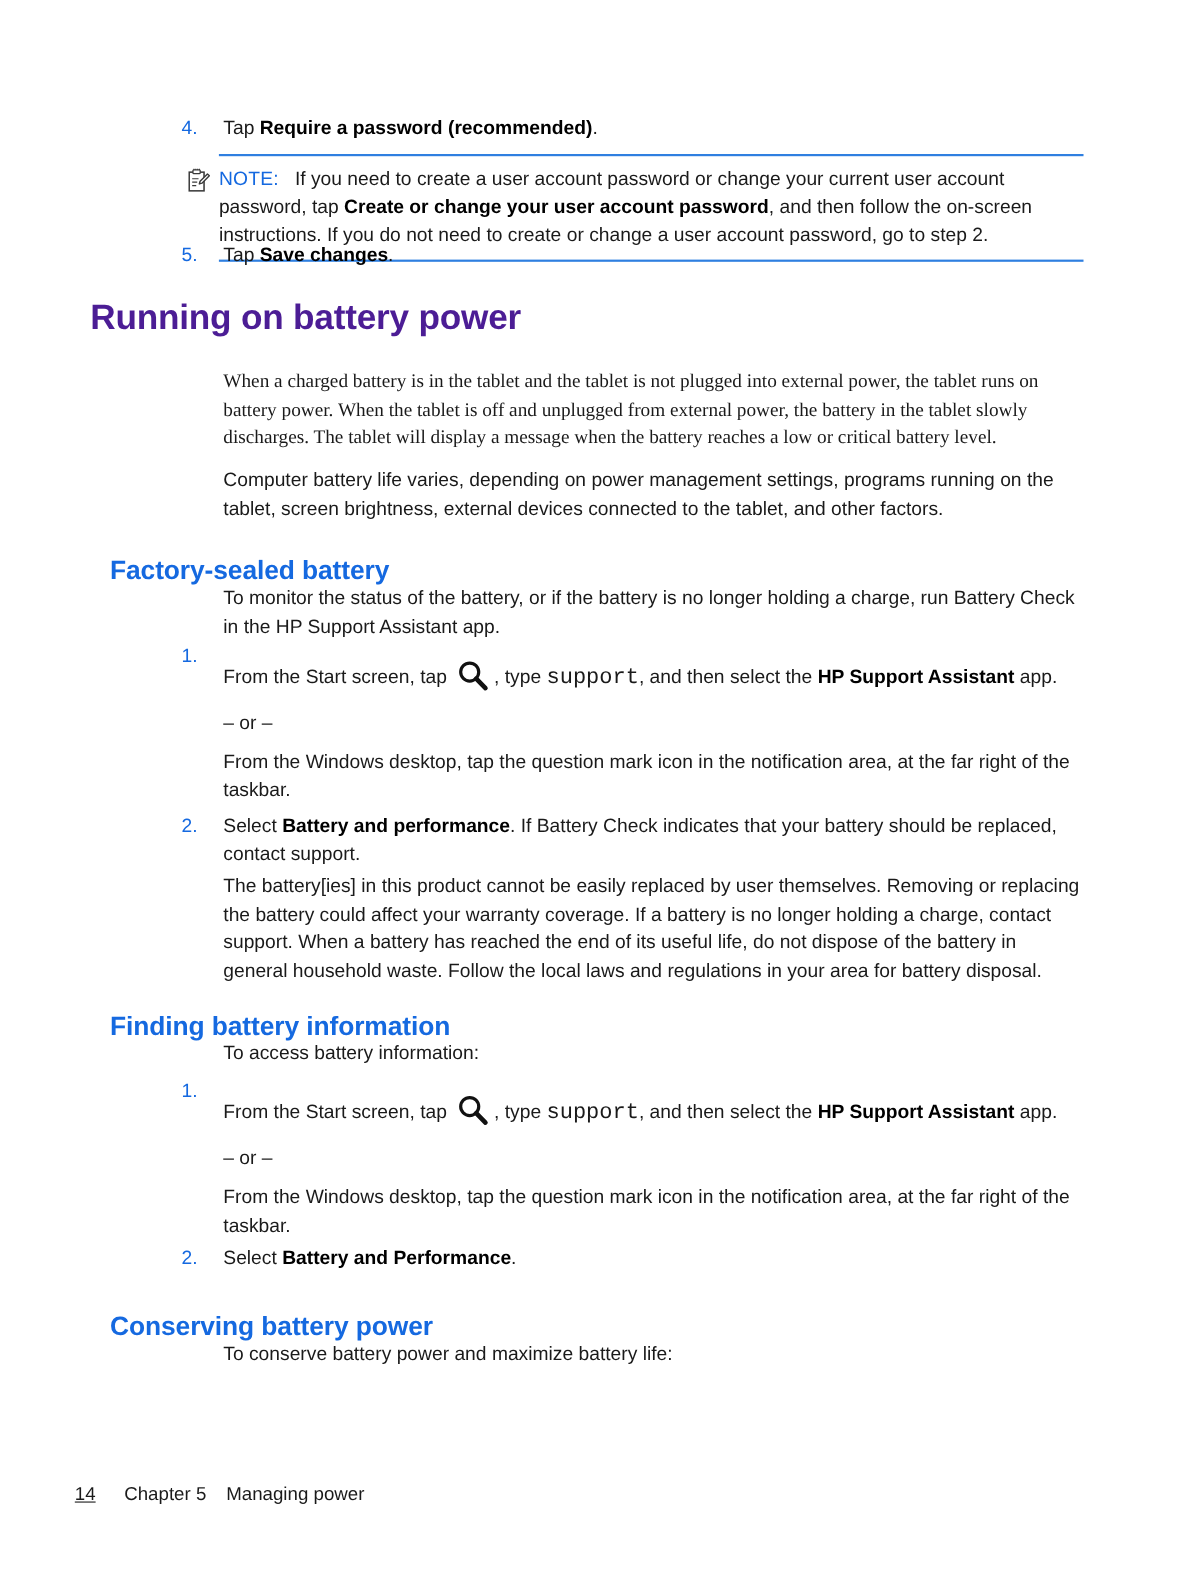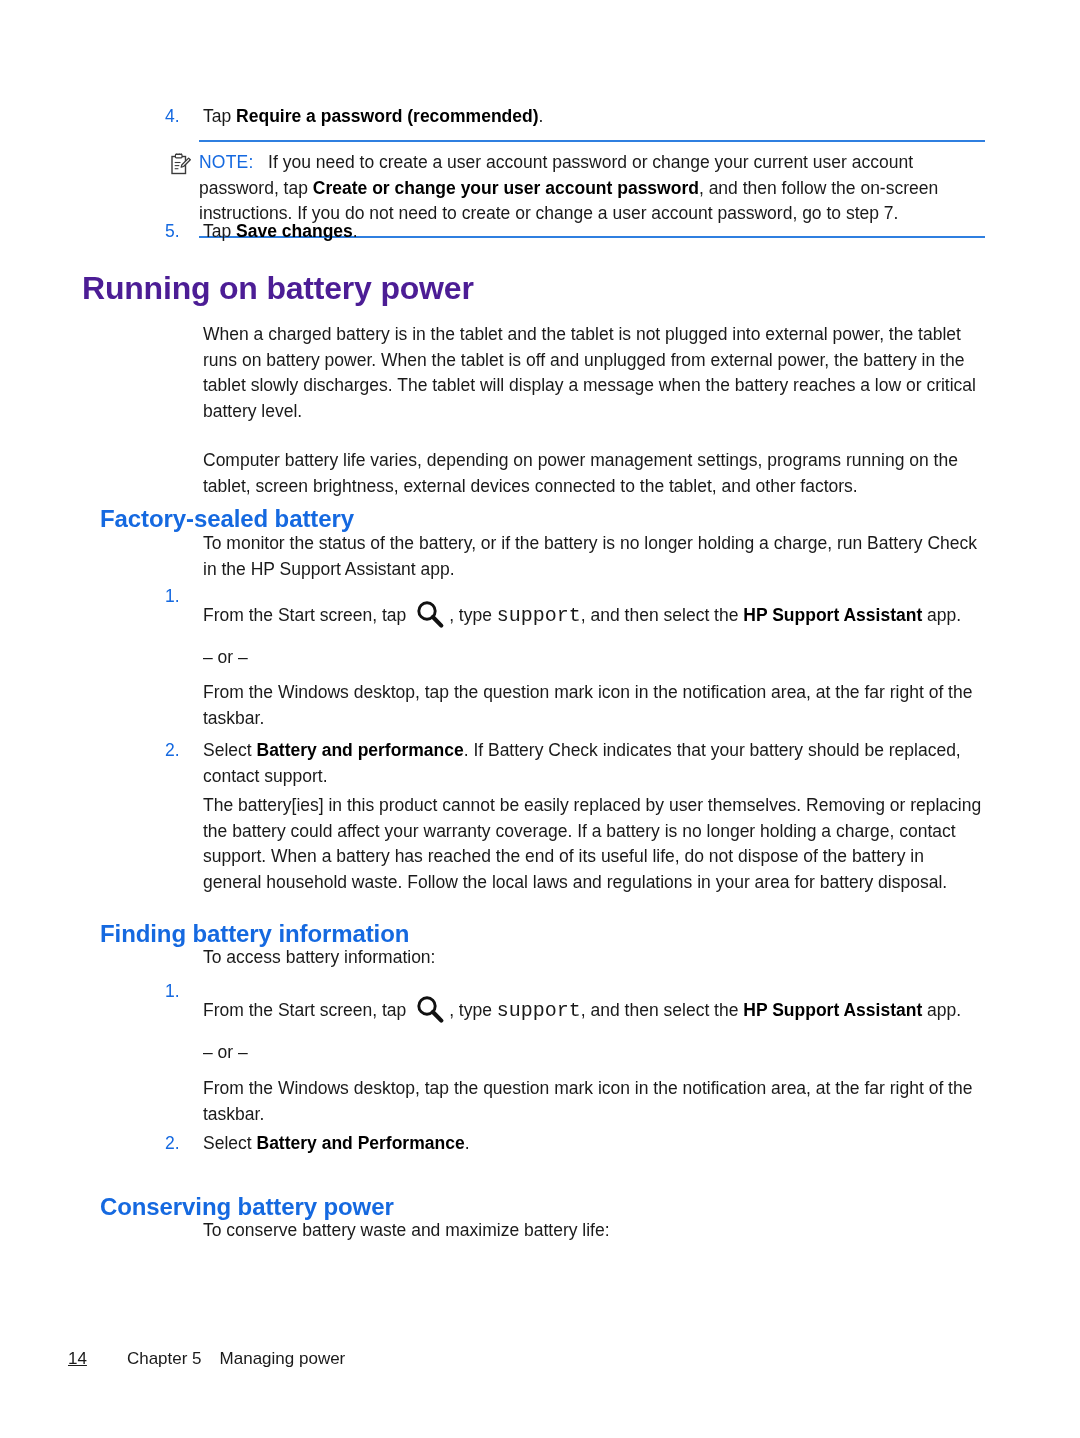--- a/index.html
+++ b/index.html
@@ -140,21 +140,21 @@
   
   .footer {
     position: absolute;
     left: 68px;
     top: 1348px;
     font-size: 17px;
     line-height: 22px;
     color: #1a1a1a;
     white-space: pre;
   }
-  .footer .pg { margin-right: 40px; text-decoration: underline; }
+  .footer .pg { margin-right: 26px; text-decoration: underline; }
   .footer .ch { margin-right: 18px; }
 </style>
 </head>
 <body>
 
 <div class="page">
 
   <div class="li-row" style="top:104px;">
     <span class="li-num">4.</span>
     <div class="li-body"><span>Tap </span><b>Require a password (recommended)</b><span>.</span></div>
@@ -168,32 +168,32 @@
         <line x1="5.3" y1="1.6" x2="5.3" y2="0.3" stroke="#3a3a3a" stroke-width="0.9"></line>
         <line x1="7.0" y1="1.6" x2="7.0" y2="0.3" stroke="#3a3a3a" stroke-width="0.9"></line>
         <line x1="8.7" y1="1.6" x2="8.7" y2="0.3" stroke="#3a3a3a" stroke-width="0.9"></line>
         <line x1="10.3" y1="1.6" x2="10.3" y2="0.3" stroke="#3a3a3a" stroke-width="0.9"></line>
         <line x1="3.7" y1="9.5" x2="9.5" y2="9.5" stroke="#3a3a3a" stroke-width="1.1"></line>
         <line x1="3.7" y1="12.6" x2="8.3" y2="12.6" stroke="#3a3a3a" stroke-width="1.1"></line>
         <line x1="3.7" y1="15.7" x2="7.4" y2="15.7" stroke="#3a3a3a" stroke-width="1.1"></line>
         <path d="M17.6 5.1 L19.3 6.8 L12.6 13.5 L10.2 14.2 L10.9 11.8 Z" fill="#ffffff" stroke="#3a3a3a" stroke-width="1.3" stroke-linejoin="round"></path>
       </svg>
     </span>
-    <div class="note-text"><span class="note-label">NOTE:</span>&nbsp;&nbsp;&nbsp;<span>If you need to create a user account password or change your current user account password, tap </span><b>Create or change your user account password</b><span>, and then follow the on-screen instructions. If you do not need to create or change a user account password, go to step 7.</span></div>
+    <div class="note-text"><span class="note-label">NOTE:</span>&nbsp;&nbsp;&nbsp;<span>If you need to create a user account password or change your current user account password, tap </span><b>Create or change your user account password</b><span>, and then follow the on-screen instructions. If you do not need to create or change a user account password, go to step 2.</span></div>
   </div>
 
   <div class="li-row" style="top:219px;">
     <span class="li-num">5.</span>
     <div class="li-body"><span>Tap </span><b>Save changes</b><span>.</span></div>
   </div>
 
   <h1 class="h1" style="top:270px;">Running on battery power</h1>
 
-  <div class="col body-text" style="top:322px;">When a charged battery is in the tablet and the tablet is not plugged into external power, the tablet runs on battery power. When the tablet is off and unplugged from external power, the battery in the tablet slowly discharges. The tablet will display a message when the battery reaches a low or critical battery level.</div>
-  <div class="col body-text" style="top:448px;">Computer battery life varies, depending on power management settings, programs running on the tablet, screen brightness, external devices connected to the tablet, and other factors.</div>
+  <div class="col body-text" style="top:334px;font-family:Liberation Serif, serif;">When a charged battery is in the tablet and the tablet is not plugged into external power, the tablet runs on battery power. When the tablet is off and unplugged from external power, the battery in the tablet slowly discharges. The tablet will display a message when the battery reaches a low or critical battery level.</div>
+  <div class="col body-text" style="top:424px;">Computer battery life varies, depending on power management settings, programs running on the tablet, screen brightness, external devices connected to the tablet, and other factors.</div>
 
   <h2 class="h2" style="top:487px;">Factory-sealed battery</h2>
 
   <div class="col body-text" style="top:531px;">To monitor the status of the battery, or if the battery is no longer holding a charge, run Battery Check in the HP Support Assistant app.</div>
 
   <div class="li-row" style="top:598px;">
     <span class="li-num li-num-raised">1.</span>
     <div class="li-body"><span>From the Start screen, tap </span><span class="mag">
         <svg width="34" height="34" viewBox="0 0 34 34" xmlns="http://www.w3.org/2000/svg">
           <circle cx="14" cy="13" r="8.2" fill="none" stroke="#111111" stroke-width="2.9"></circle>
@@ -231,17 +231,17 @@
 
   <div class="col body-text" style="top:1076px;">From the Windows desktop, tap the question mark icon in the notification area, at the far right of the taskbar.</div>
 
   <div class="li-row" style="top:1131px;">
     <span class="li-num">2.</span>
     <div class="li-body"><span>Select </span><b>Battery and Performance</b><span>.</span></div>
   </div>
 
   <h2 class="h2" style="top:1175px;">Conserving battery power</h2>
 
-  <div class="col body-text" style="top:1218px;">To conserve battery waste and maximize battery life:</div>
+  <div class="col body-text" style="top:1218px;">To conserve battery power and maximize battery life:</div>
 
   <div class="footer"><span class="pg">14</span><span class="ch">Chapter 5</span><span>Managing power</span></div>
 
 </div>
 
 </body></html>

